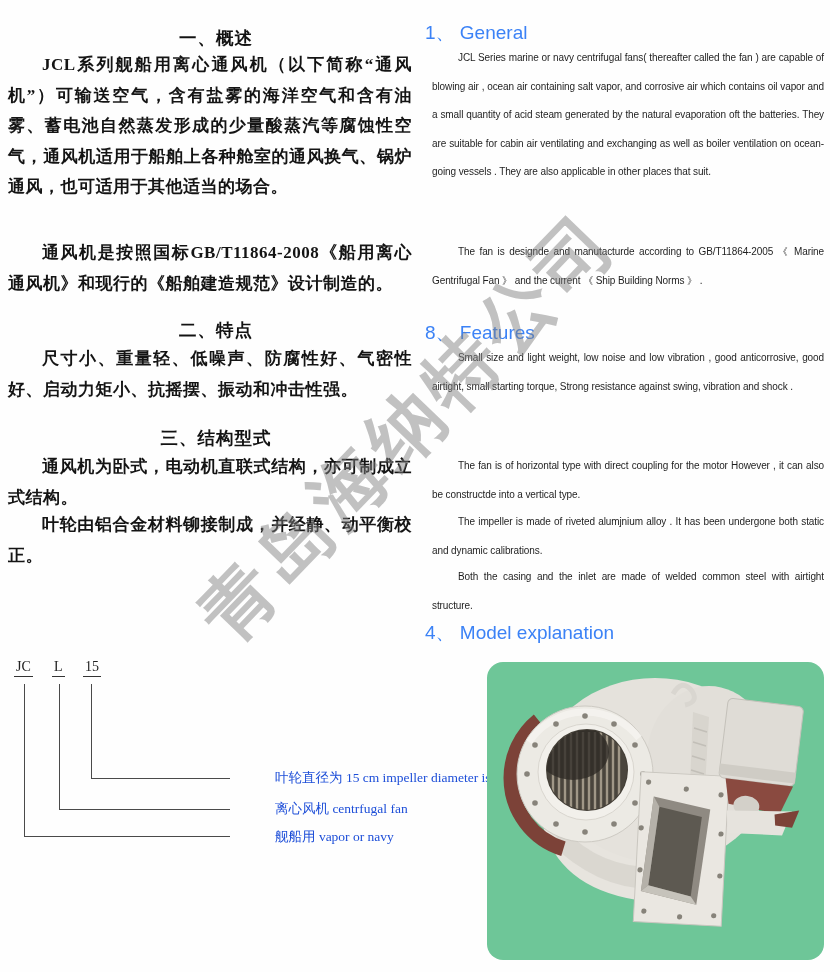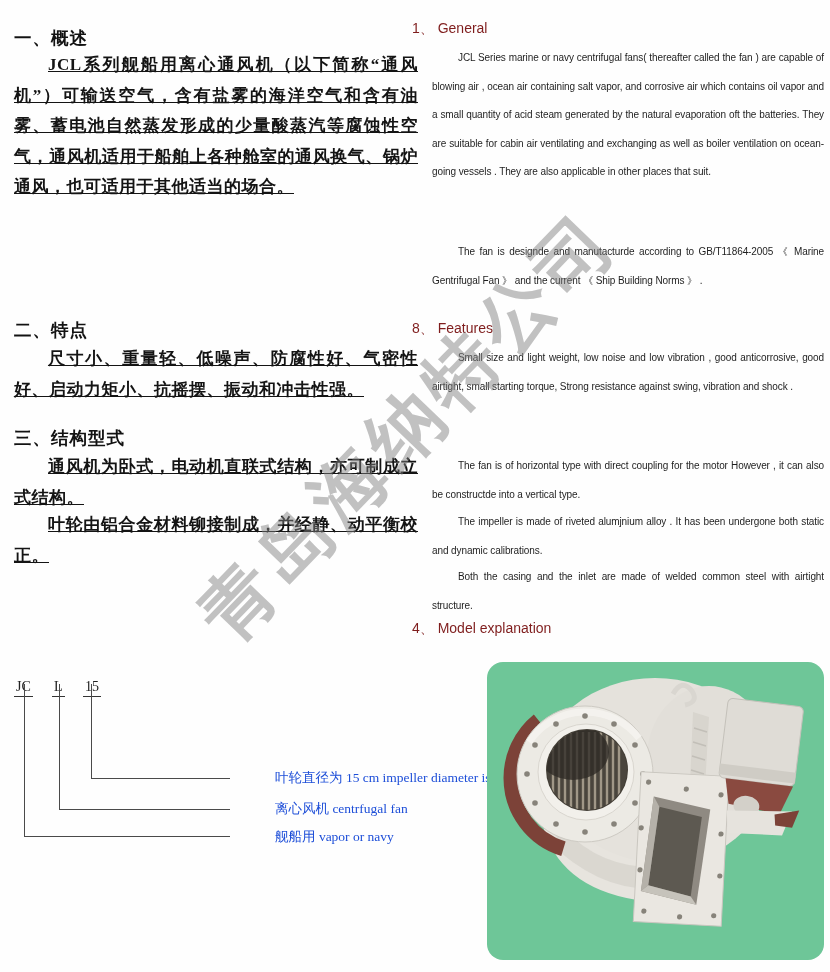--- a/index.html
+++ b/index.html
@@ -1,50 +1,51 @@
 <!DOCTYPE html>
 <html><head>
 <meta charset="utf-8">
 <style>
   html,body{margin:0;padding:0;background:#ffffff;}
   .sheet{position:relative;width:830px;height:972px;background:#fefefe;overflow:hidden;
          font-family:"Liberation Serif","DejaVu Serif",serif;}
   
   .zh-h{position:absolute;left:14px;width:404px;font-size:17.5px;font-weight:700;color:#121212;
-        letter-spacing:1px;}
-  .zh-p{position:absolute;left:14px;width:404px;font-size:17px;font-weight:700;color:#141414;
-        line-height:30.5px;text-align:justify;text-indent:2em;letter-spacing:.5px;margin:0;text-decoration:underline;}
+        letter-spacing:1px;text-align:center;}
+  .zh-p{position:absolute;left:8px;width:404px;font-size:17px;font-weight:700;color:#141414;
+        line-height:30.5px;text-align:justify;text-indent:2em;letter-spacing:.5px;margin:0;}
   
-  .en-h{position:absolute;left:412px;width:392px;font-family:"Liberation Sans","DejaVu Sans",sans-serif;
-        font-size:14px;color:#7f1d1d;}
+  .en-h{position:absolute;left:425px;width:392px;font-family:"Liberation Sans","DejaVu Sans",sans-serif;
+        font-size:19px;color:#3b82f6;}
   .en-p{position:absolute;left:432px;width:392px;font-family:"Liberation Sans","DejaVu Sans",sans-serif;
         font-size:10px;color:#1e1e1e;line-height:28.6px;text-align:justify;text-indent:2.6em;
         letter-spacing:-.1px;margin:0;}
   
   .watermark{position:absolute;left:408px;top:428px;transform:translate(-50%,-50%) rotate(-46deg);
              font-size:74px;font-weight:600;letter-spacing:6px;color:#808080;opacity:.48;
              white-space:nowrap;z-index:6;pointer-events:none;}
   
   .code{position:absolute;font-size:14px;font-weight:400;color:#222;border-bottom:1px solid #333;
-        padding:0 2px 1px 2px;margin-top:20px;}
+        padding:0 2px 1px 2px;}
   .vline{position:absolute;width:1px;background:#4a4a4a;}
   .hline{position:absolute;height:1px;background:#4a4a4a;}
   .diag-label{position:absolute;left:234px;font-size:13.5px;color:#1d4ed8;white-space:nowrap;padding-left:41px;}
   
   .photo{position:absolute;left:487px;top:662px;width:337px;height:298px;background:#6ec698;
          border-radius:16px;z-index:2;}
   .photo svg{display:block;}
 </style>
 </head>
 <body>
 
 <div class="sheet">
 
   <div class="zh-h" style="top:26px">一、概述</div>
   <p class="zh-p" style="top:50px">JCL系列舰船用离心通风机（以下简称“通风机”）可输送空气，含有盐雾的海洋空气和含有油雾、蓄电池自然蒸发形成的少量酸蒸汽等腐蚀性空气，通风机适用于船舶上各种舱室的通风换气、锅炉通风，也可适用于其他适当的场合。</p>
+  <p class="zh-p" style="top:238px">通风机是按照国标GB/T11864-2008《船用离心通风机》和现行的《船舶建造规范》设计制造的。</p>
 
   <div class="zh-h" style="top:318px">二、特点</div>
   <p class="zh-p" style="top:344px">尺寸小、重量轻、低噪声、防腐性好、气密性好、启动力矩小、抗摇摆、振动和冲击性强。</p>
 
   <div class="zh-h" style="top:426px">三、结构型式</div>
   <p class="zh-p" style="top:452px">通风机为卧式，电动机直联式结构，亦可制成立式结构。</p>
   <p class="zh-p" style="top:510px">叶轮由铝合金材料铆接制成，并经静、动平衡校正。</p>
 
 
   <div class="en-h" style="top:20px">1、 General</div>

